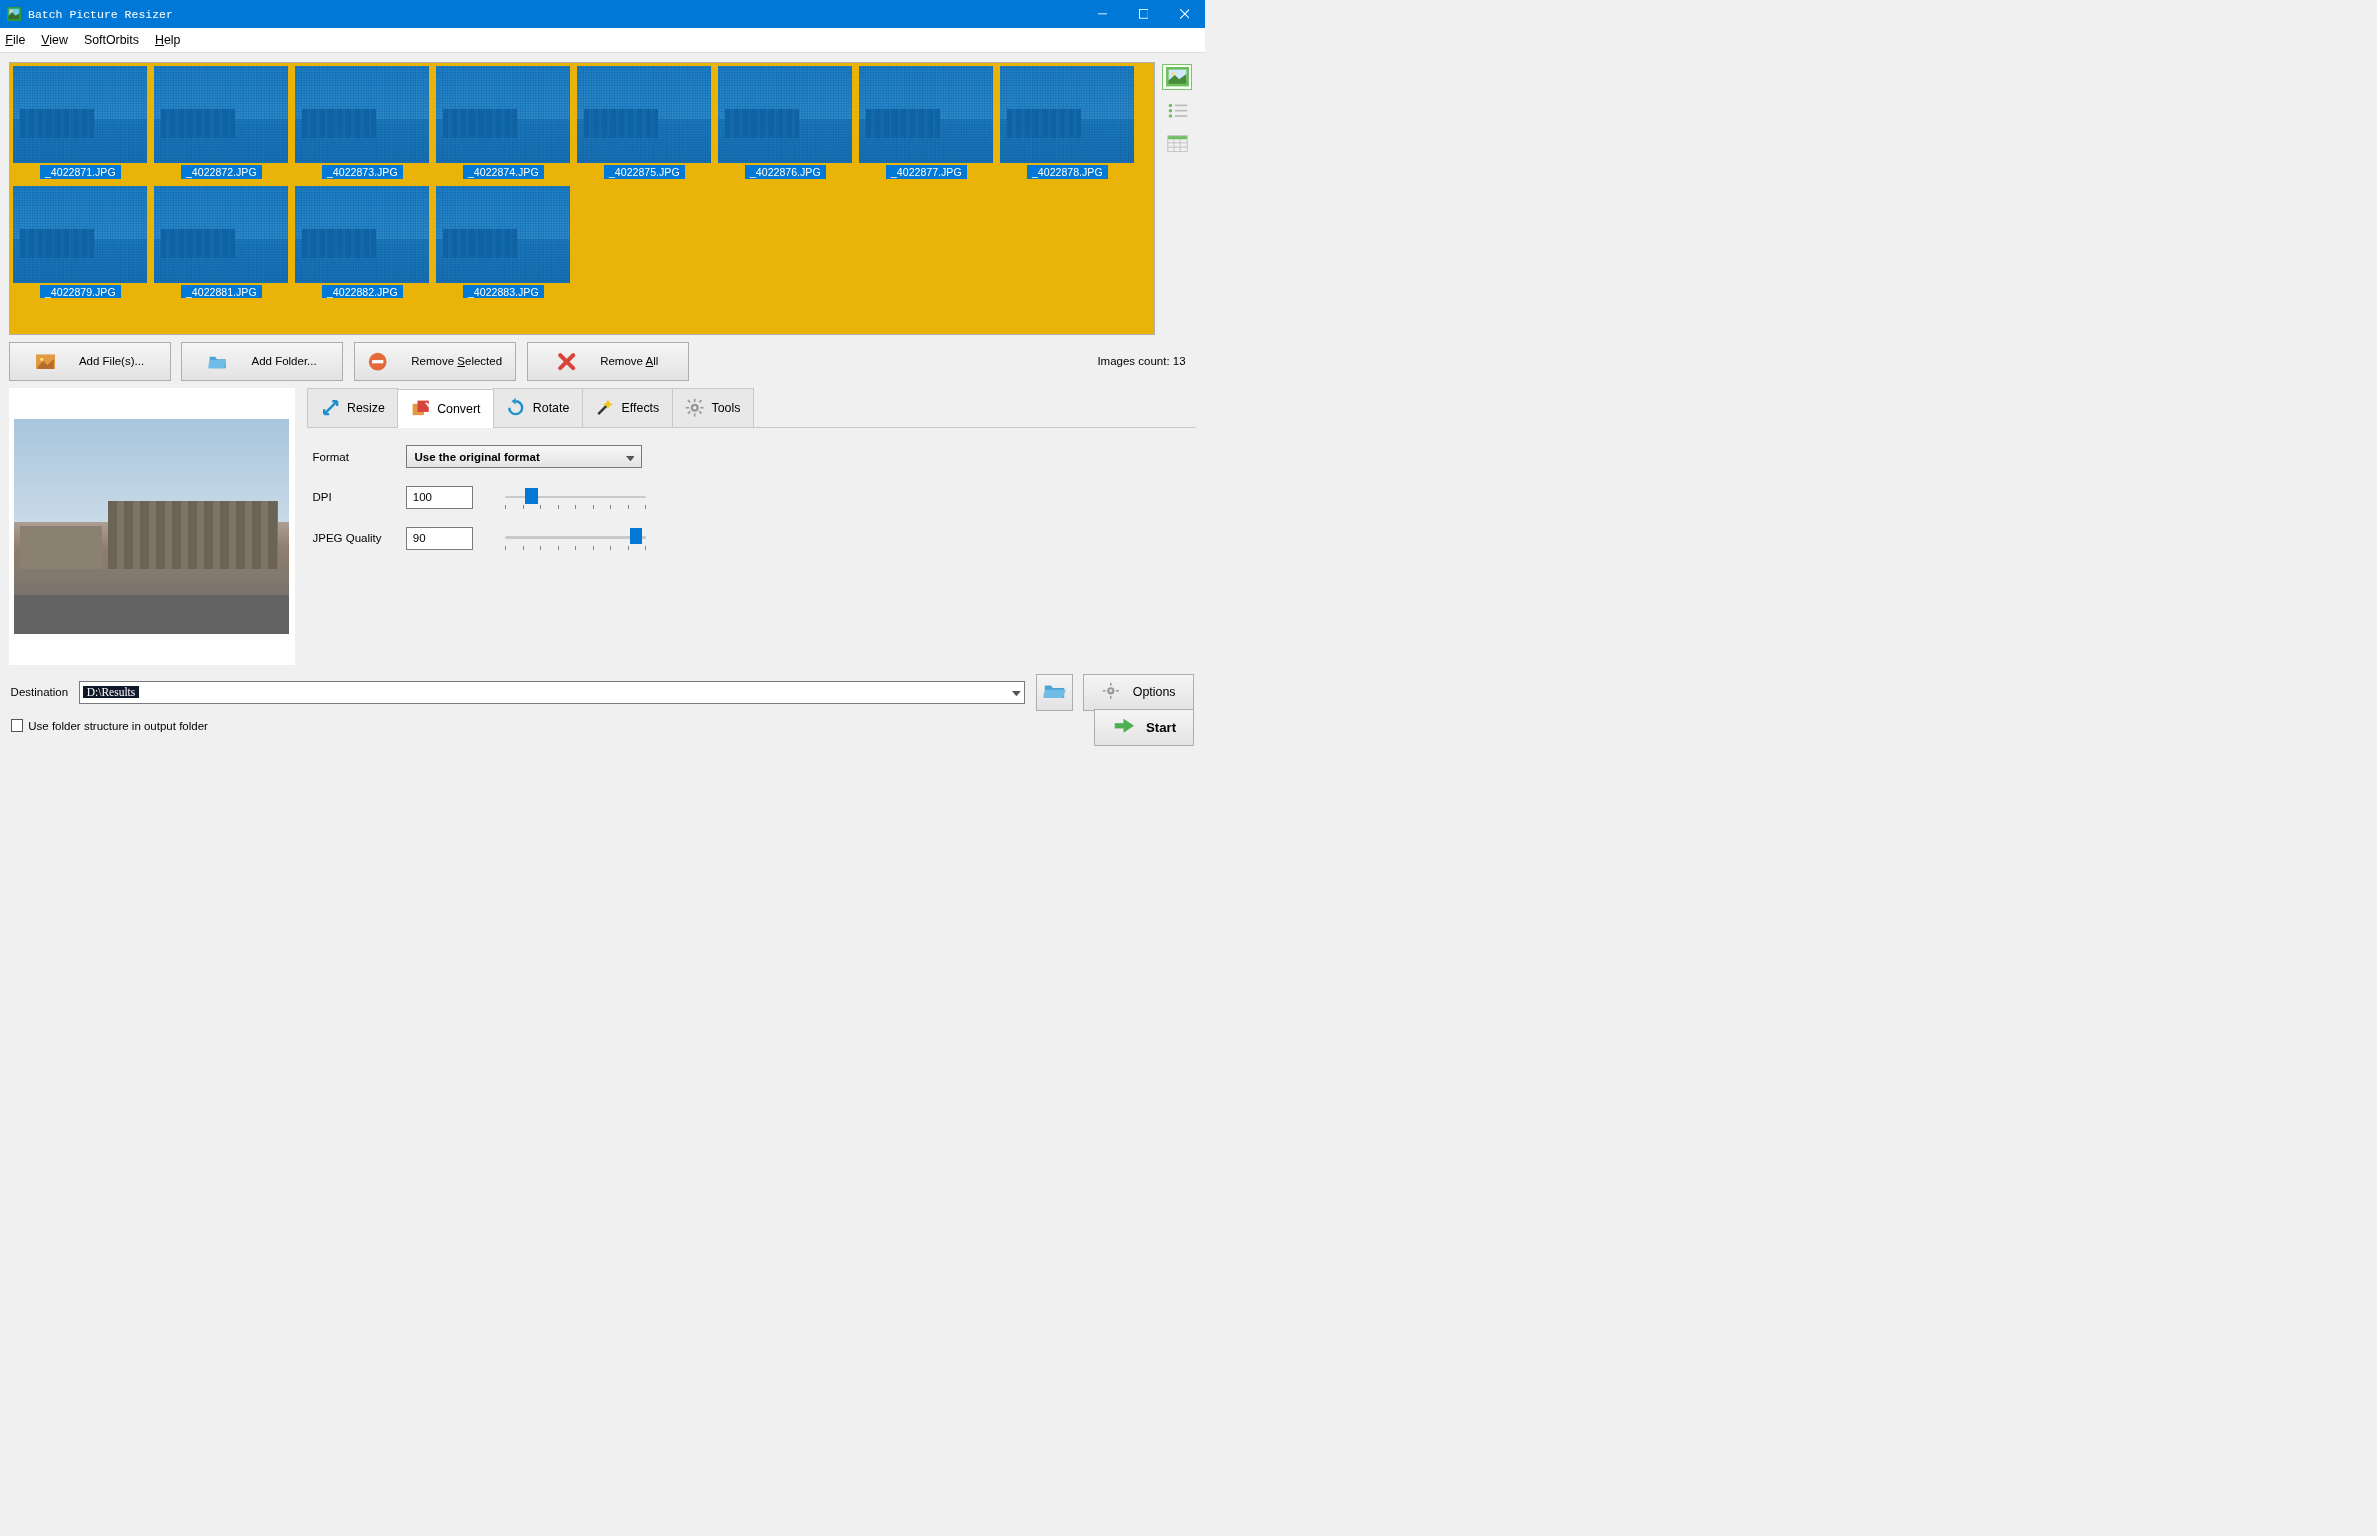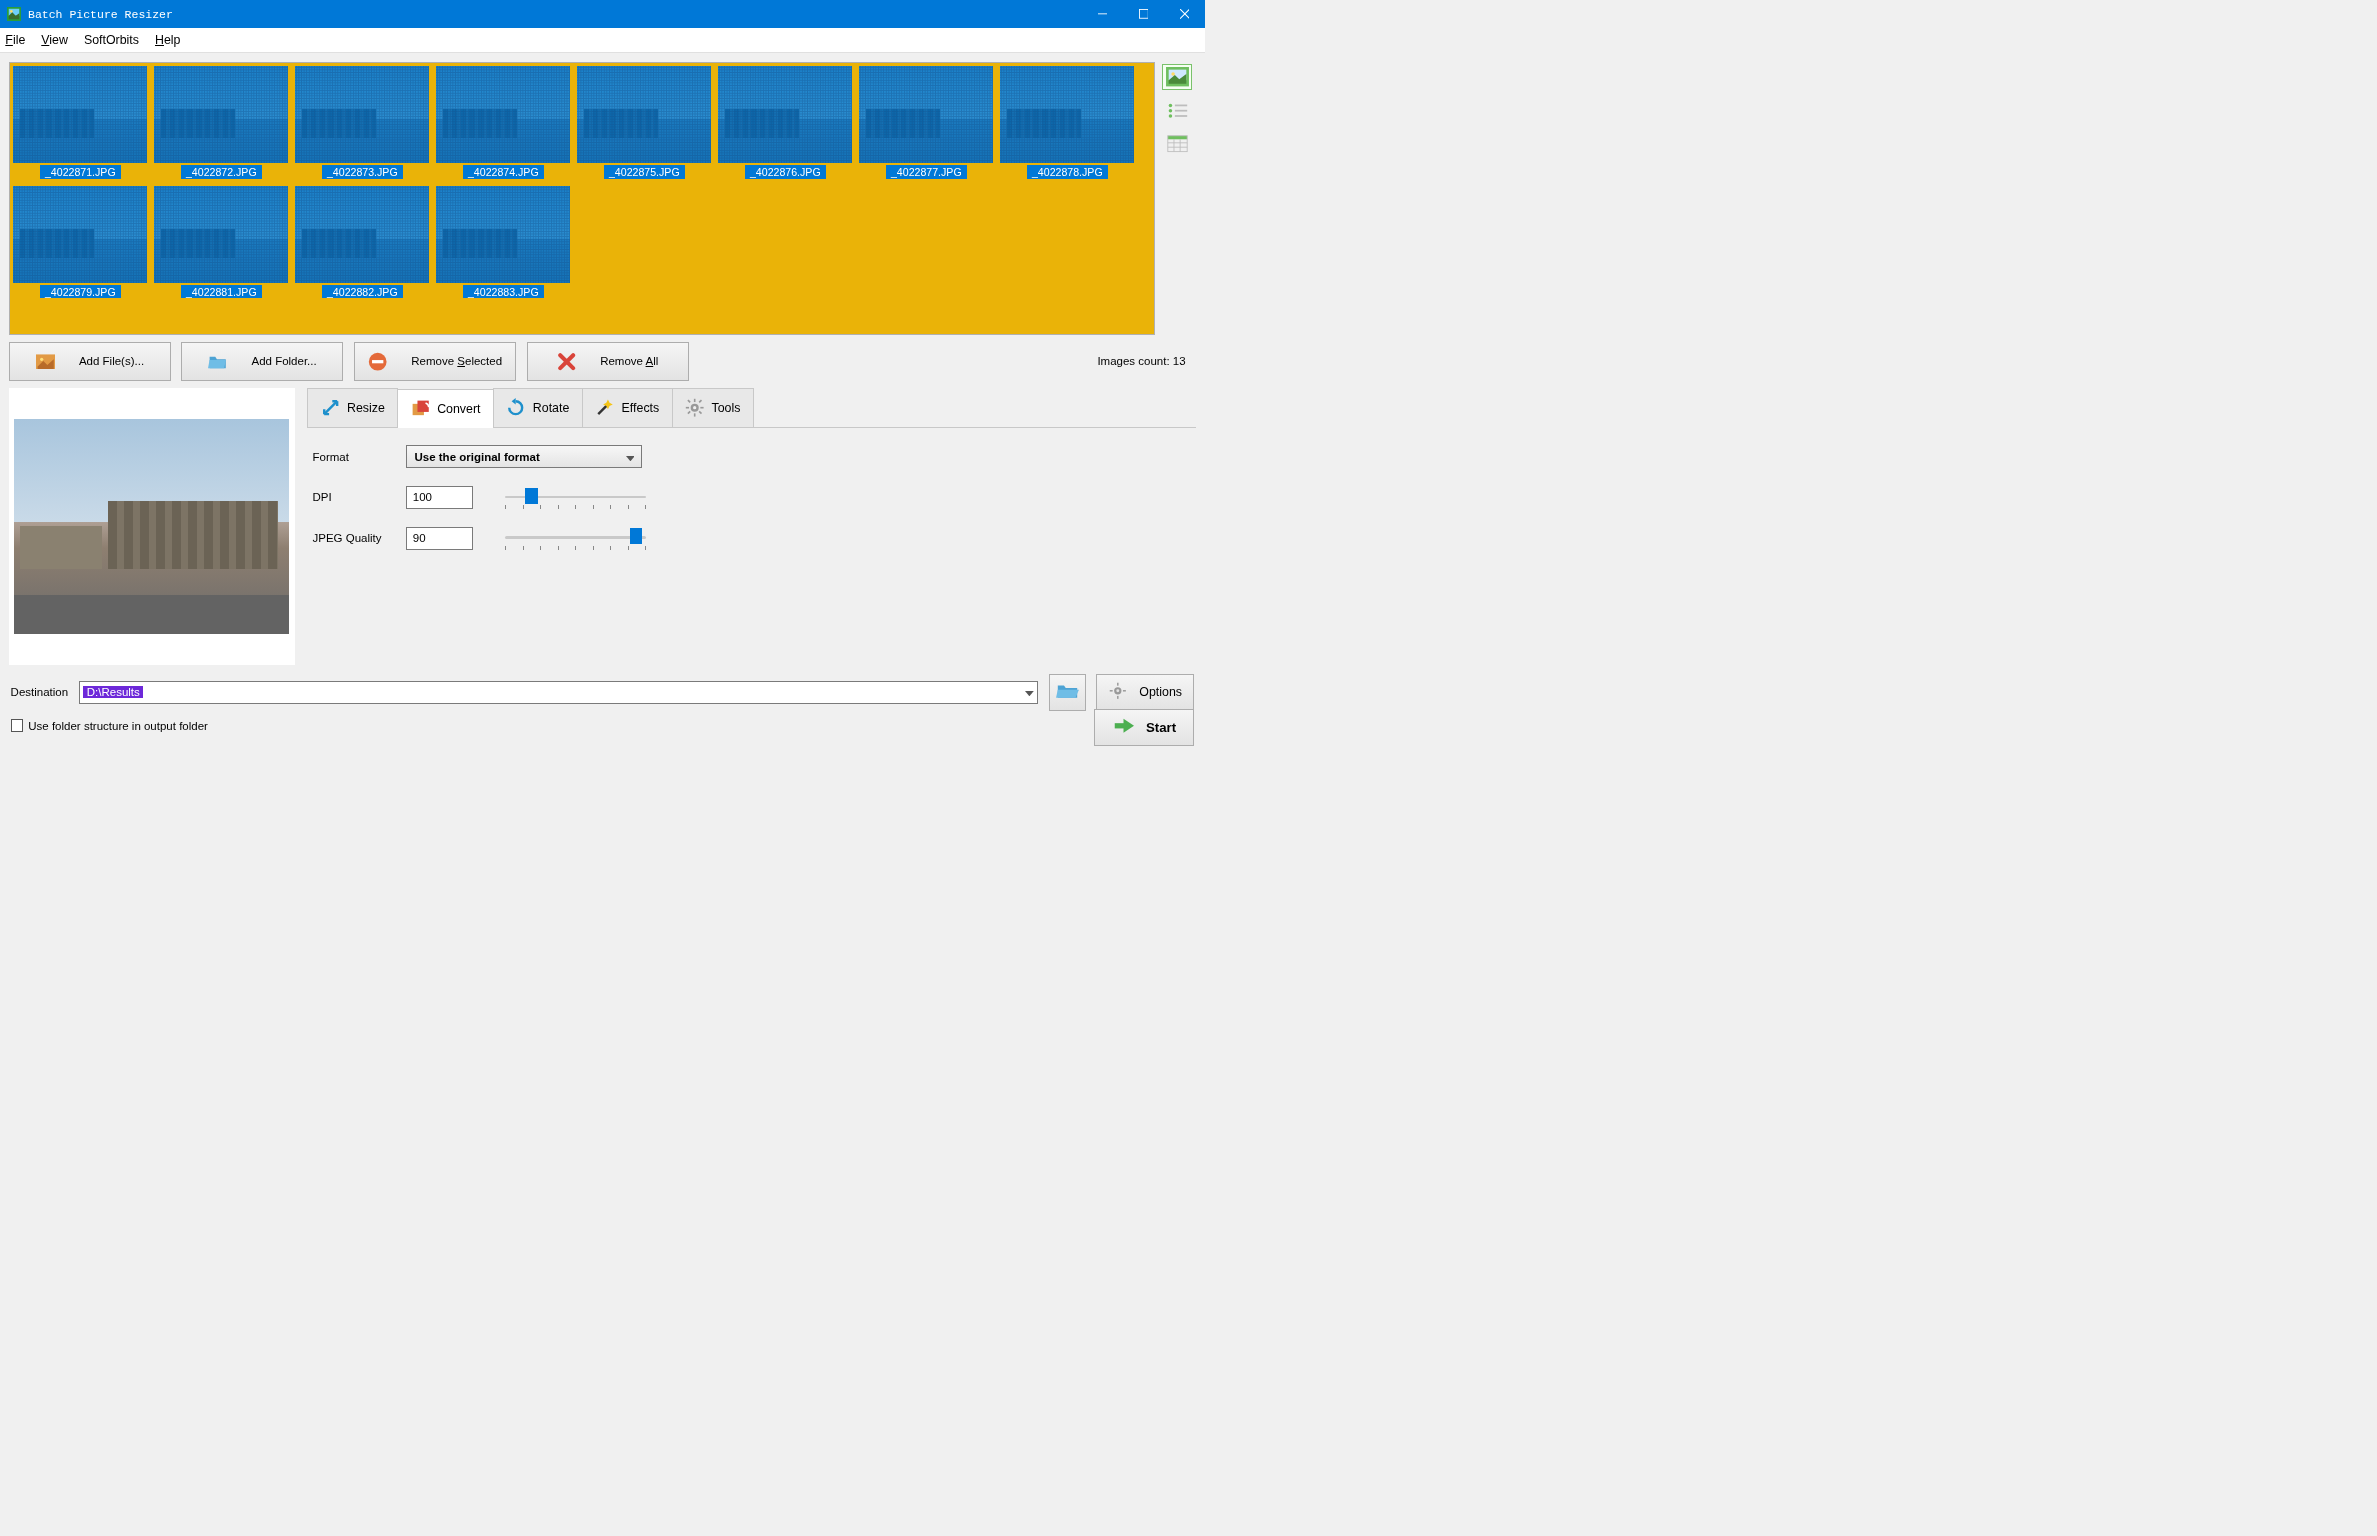--- a/index.html
+++ b/index.html
@@ -57,23 +57,23 @@
 .slider-wrap { margin-left: 32px; position:relative; width:141px; height:23px; }
 .slider-track { position:absolute; top:9.7px; left:0; right:0; height:2.6px; background:#c9c9c9; border-radius:1.8px;}
 .slider-thumb { position:absolute; top:1.8px; width:12.4px; height:16px; background:#0078d7; }
 .slider-ticks { position:absolute; bottom:0; left:0; right:0; display:flex; justify-content:space-between;}
 .slider-ticks span{ width:0.9px; height:3.5px; background:#888;}
 
 .bottom { padding: 8.8px 10.6px 0 10.6px; }
 .dest-row { display:flex; align-items:center; gap:10.6px;}
 .dest-label { font-size:11.5px;}
 .dest-input { flex:1; height:23px; border:0.9px solid #7a7a7a; background:#fff; display:flex; align-items:center; padding:0 3.5px; justify-content:space-between;}
-.dest-val { background:#6d28d9; color:#fff; padding:0 3.5px; font-size:11.5px;}
+.dest-val { background:#0f172a; color:#fff; padding:0 3.5px; font-size:11.5px;font-family:Liberation Serif, serif;}
 .browse-btn { width:37px; height:37px; border:0.9px solid #adadad; background:linear-gradient(#f5f5f5,#e3e3e3); display:flex; align-items:center; justify-content:center;}
-.opt-btn { width:98px; height:37px; border:0.9px solid #adadad; background:linear-gradient(#f5f5f5,#e3e3e3); display:flex; align-items:center; justify-content:center; gap:13px; font-size:12.4px;}
+.opt-btn { width:111px; height:37px; border:0.9px solid #adadad; background:linear-gradient(#f5f5f5,#e3e3e3); display:flex; align-items:center; justify-content:center; gap:13px; font-size:12.4px;}
 .check-row { display:flex; align-items:center; gap:5.3px; margin-top:8.8px;}
 .check-box { width:12.4px; height:12.4px; border:0.9px solid #555; background:#fff;}
 .start-row { display:flex; justify-content:flex-end; margin-top:-23px;}
 .start-btn { width:100px; height:37px; border:0.9px solid #adadad; background:linear-gradient(#f5f5f5,#e3e3e3); display:flex; align-items:center; justify-content:center; gap:12.4px; font-size:13.2px; font-weight:600;}
 </style>
 </head>
 <body>
 
 <div class="titlebar">
   <span class="app-icon">

